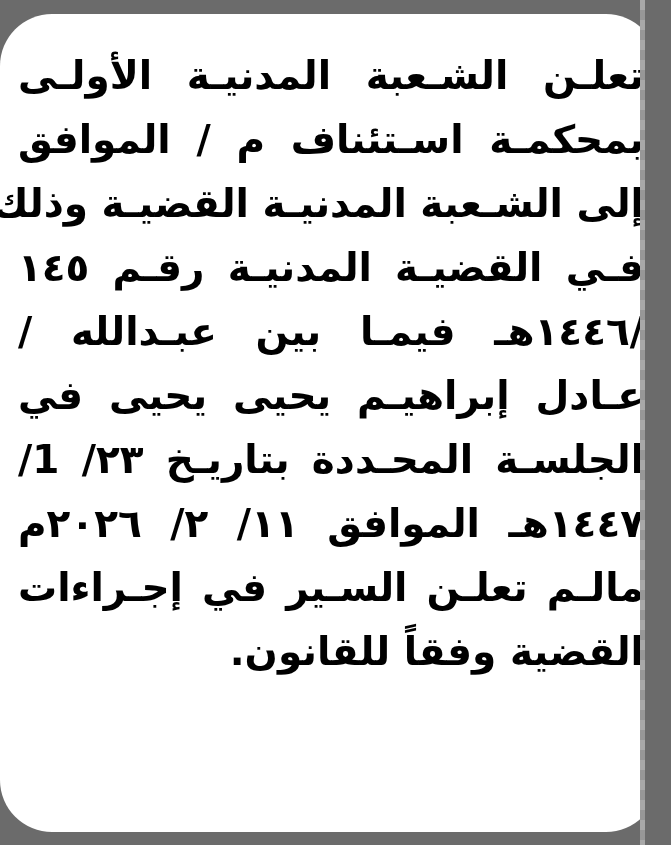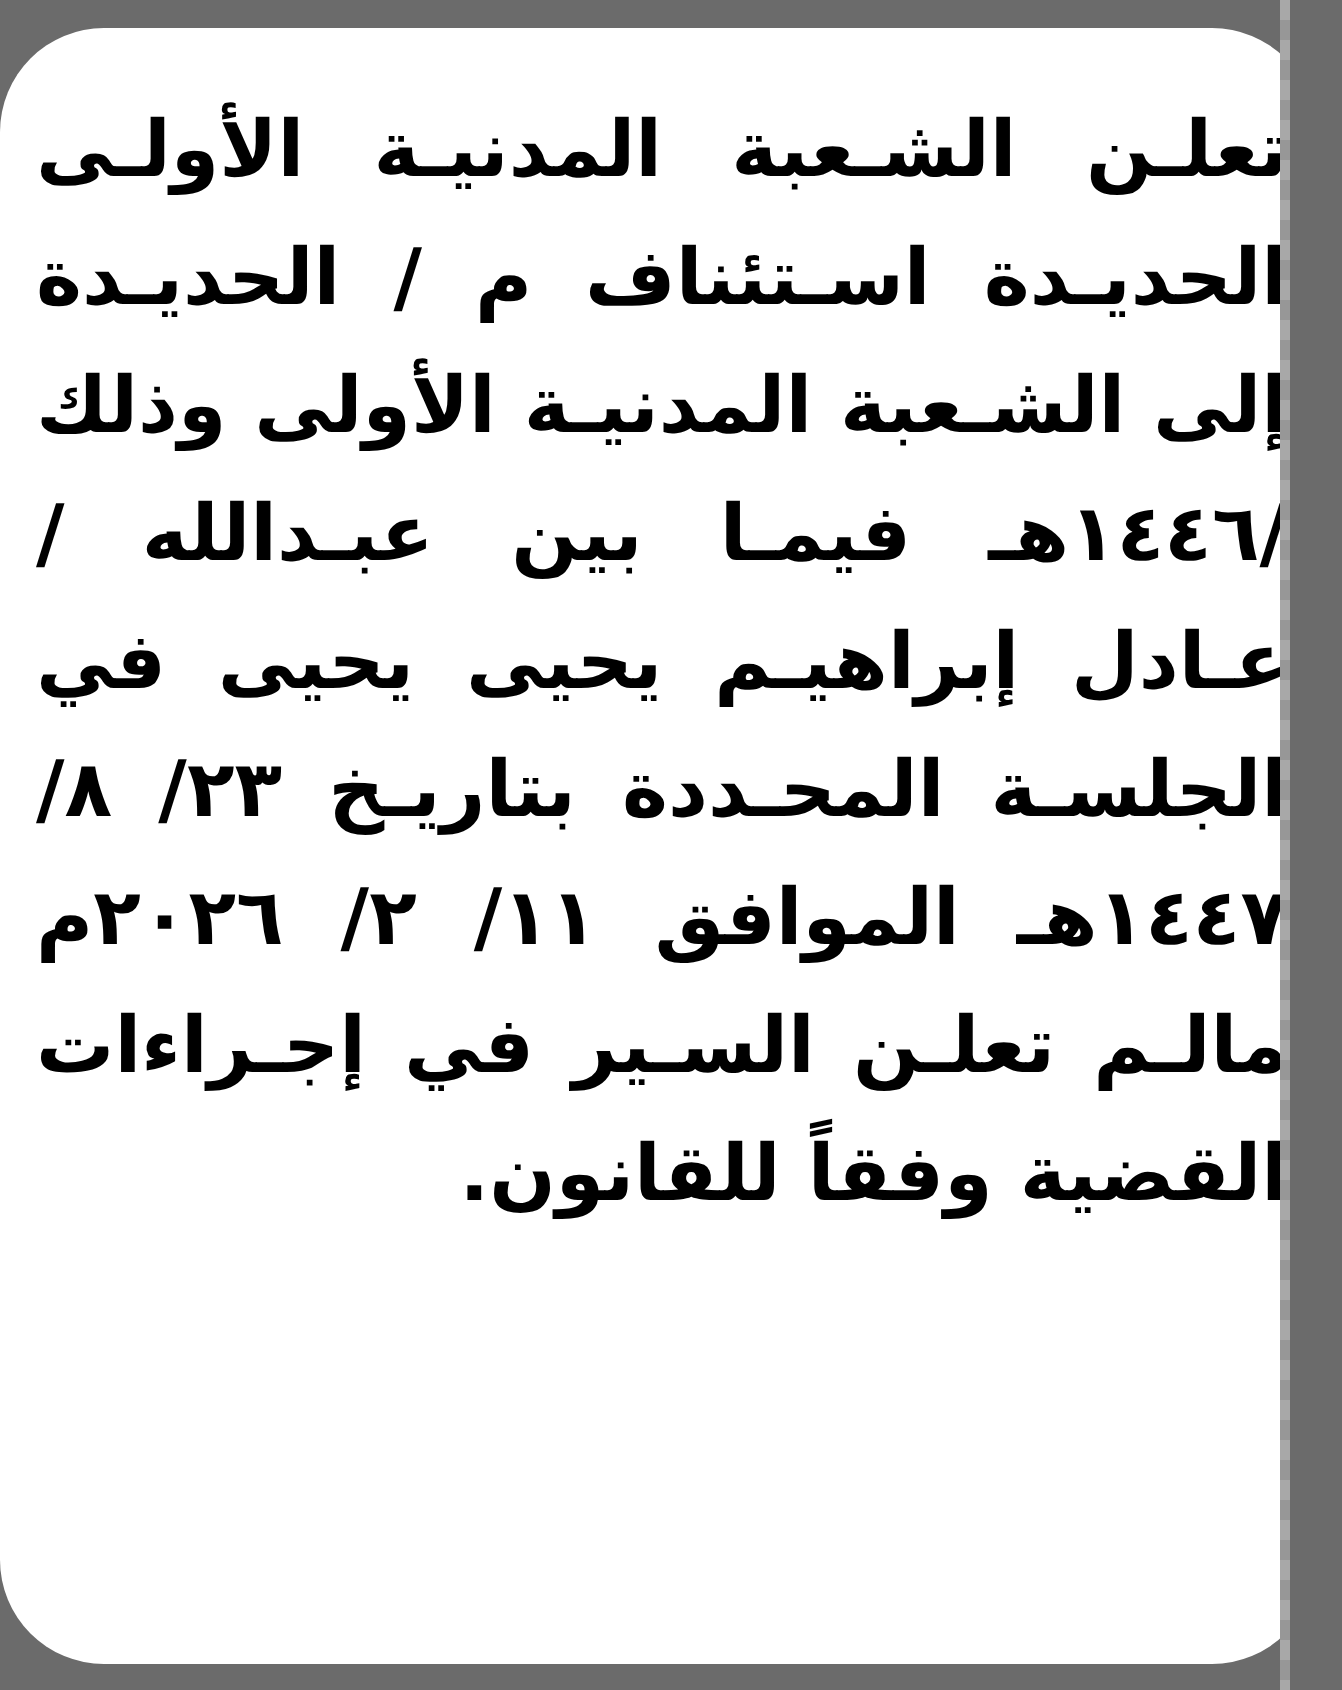--- a/index.html
+++ b/index.html
@@ -56,23 +56,24 @@
     text-align:left;
     text-align-last:right;
   }
 </style>
 </head>
 <body>
 
 <div class="page">
   <div class="notice-card" dir="rtl">
     <div class="notice-line">تعلـن الشـعبة المدنيـة الأولـى</div>
-    <div class="notice-line">الحديـدة اسـتئناف م / الحديـدة</div>
-    <div class="notice-line">إلى الشـعبة المدنيـة الأولى وذلك</div>
+    <div class="notice-line">بمحكمـة اسـتئناف م / الموافق</div>
+    <div class="notice-line">إلى الشـعبة المدنيـة القضيـة وذلك</div>
+    <div class="notice-line">فـي القضيـة المدنيـة رقـم ١٤٥</div>
     <div class="notice-line">/١٤٤٦هـ فيمـا بين عبـدالله /</div>
     <div class="notice-line">عـادل إبراهيـم يحيى يحيى في</div>
-    <div class="notice-line">الجلسـة المحـددة بتاريـخ ٢٣/ ٨/</div>
+    <div class="notice-line">الجلسـة المحـددة بتاريـخ ٢٣/ 1/</div>
     <div class="notice-line">١٤٤٧هـ الموافق ١١/ ٢/ ٢٠٢٦م</div>
     <div class="notice-line">مالـم تعلـن السـير في إجـراءات</div>
     <div class="notice-line last">القضية وفقاً للقانون.</div>
   </div>
   <div class="edge-strip"></div>
 </div>
 
 </body></html>

